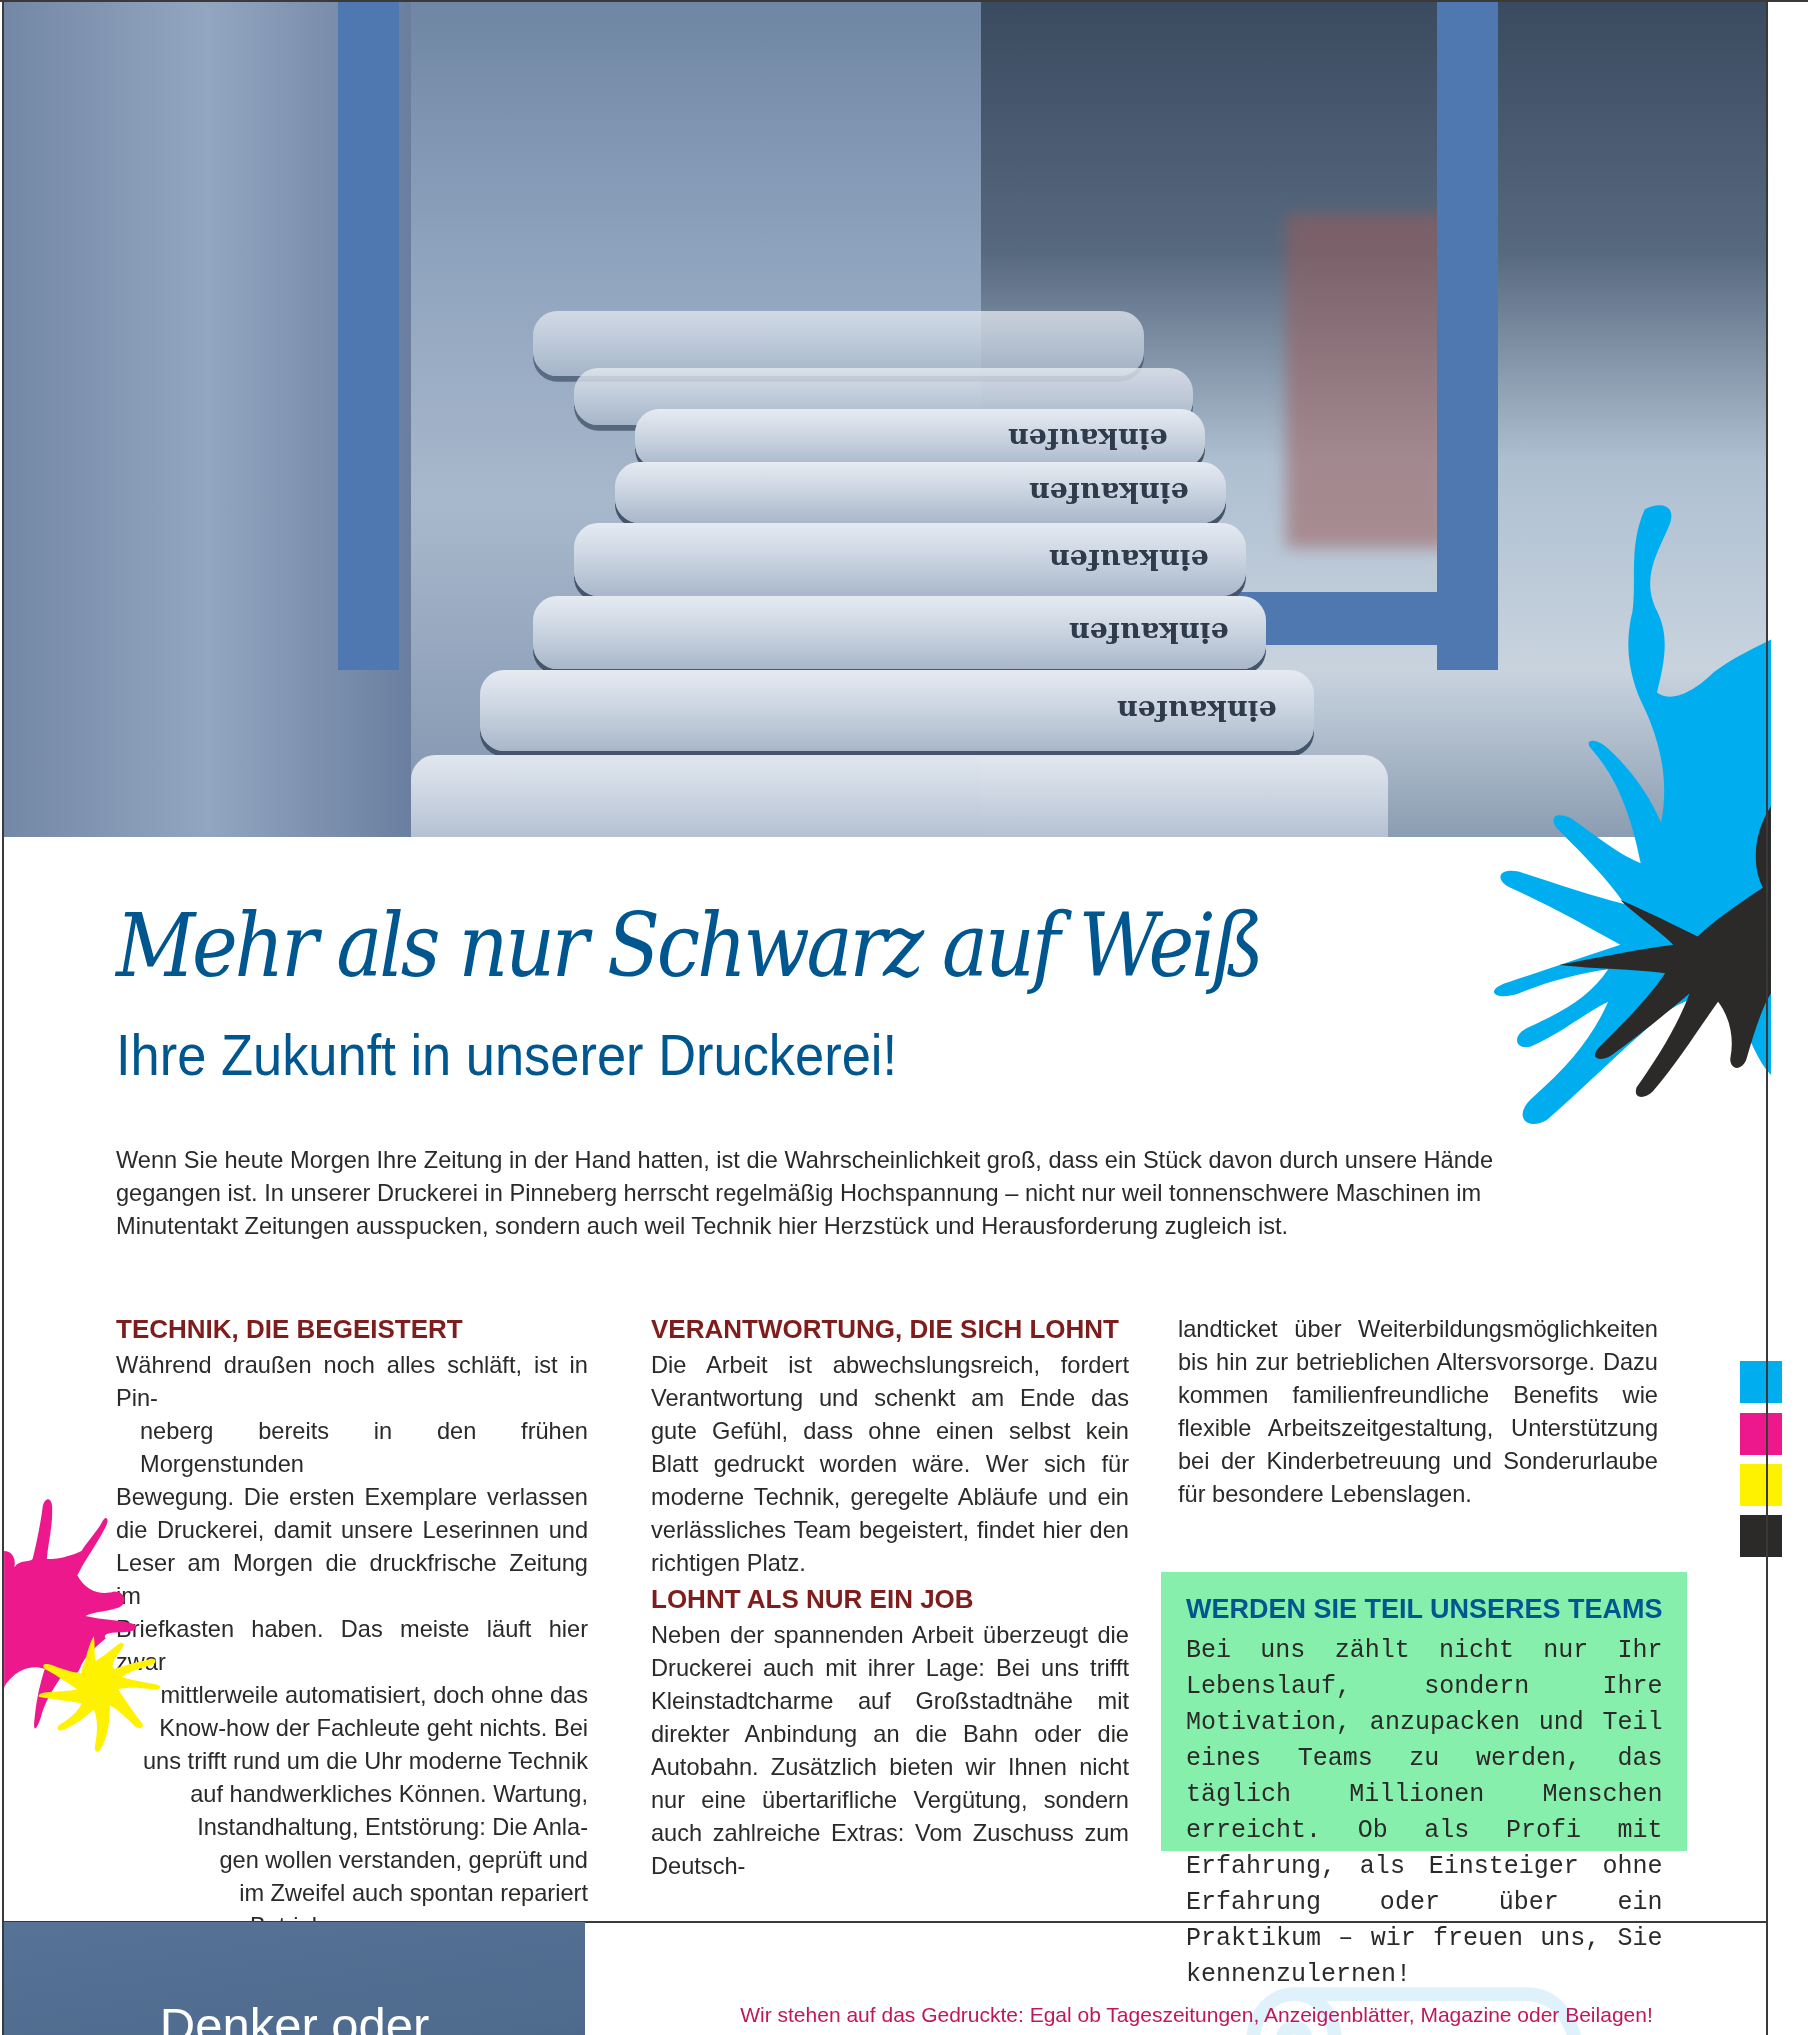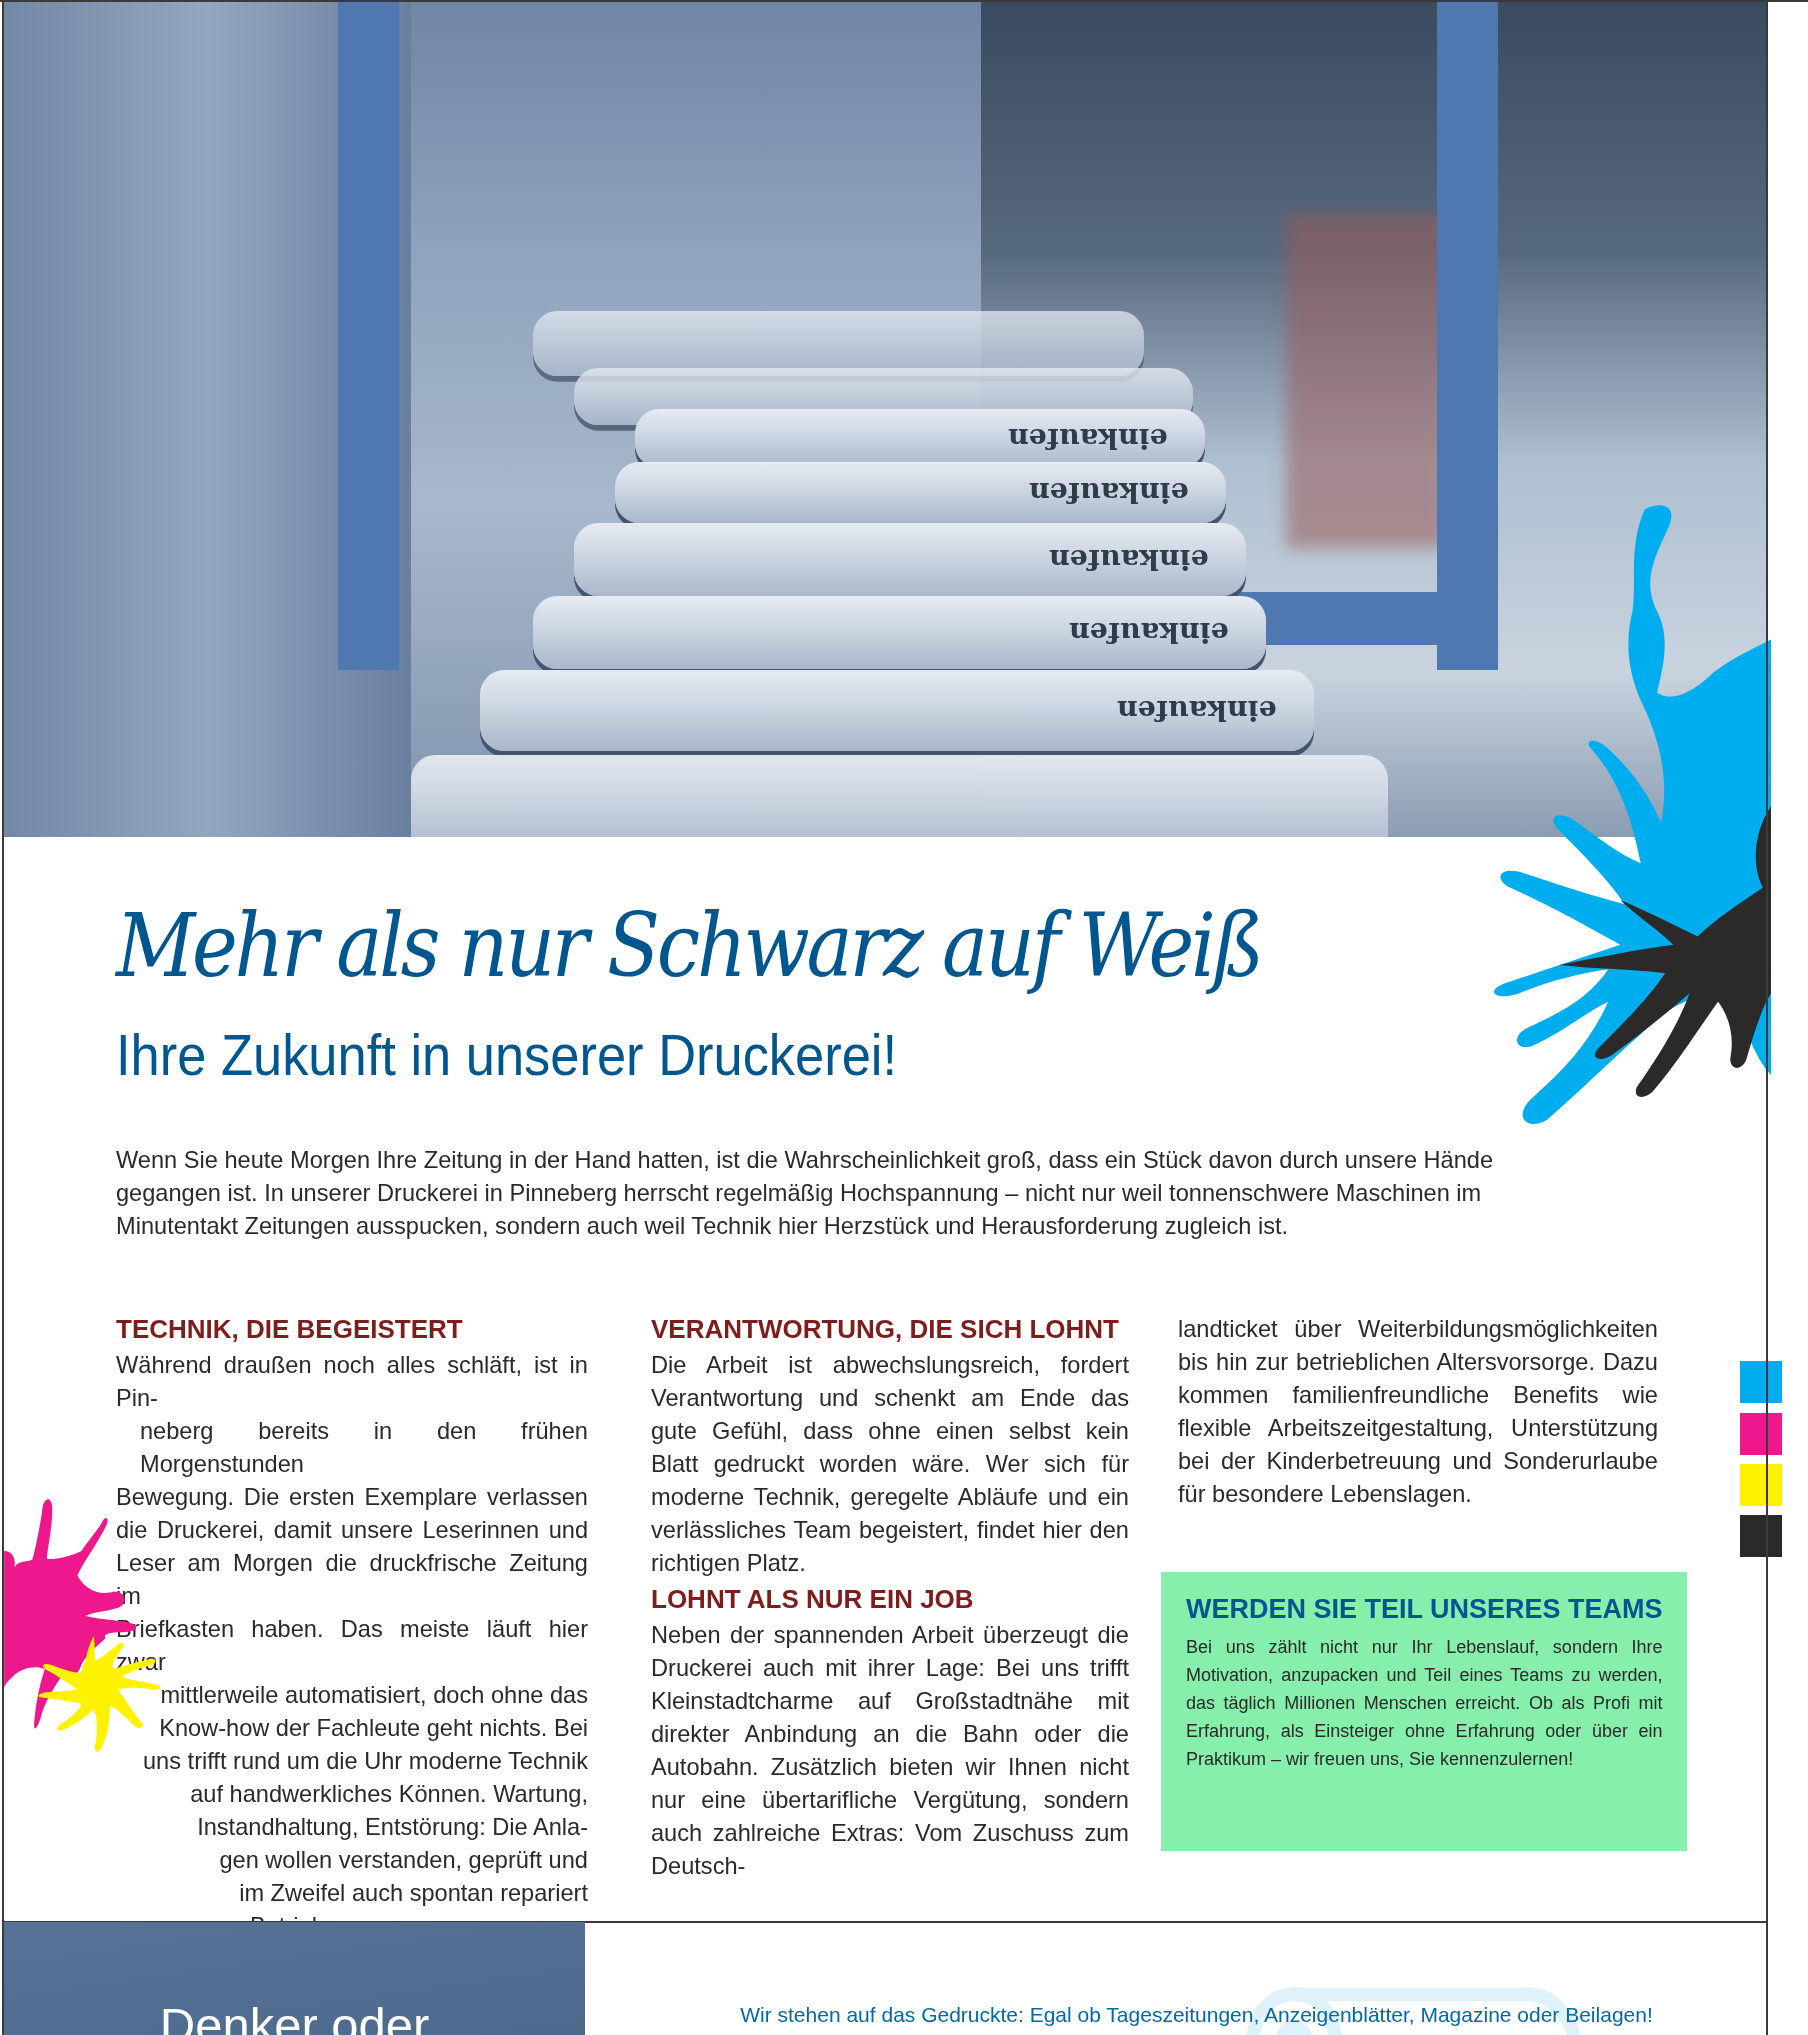--- a/index.html
+++ b/index.html
@@ -41,31 +41,31 @@
   .col { position: absolute; font-size: 23.6px; line-height: 33px; color: #2b2a29; }
   .col h3 { font-size: 26px; color: #7f1d1d; font-weight: bold; letter-spacing: 0; margin-bottom: 3.3px; white-space: nowrap; }
   .col p { text-align: justify; hyphens: manual; }
   .col1 { left: 116px; top: 1313px; width: 472px; }
   .col1 .shape-line { display: block; text-align: right; }
   .col2 { left: 651px; top: 1313px; width: 478px; }
   .col2b { left: 651px; top: 1583px; width: 478px; }
   .col3 { left: 1178px; top: 1313px; width: 480px; }
   .teambox { position: absolute; left: 1161px; top: 1572px; width: 526px; height: 279px; background: #86efac; padding: 22.4px 24.4px 0 25px; }
   .teambox h3 { font-size: 27px; color: #00568f; font-weight: bold; white-space: nowrap; margin-bottom: 8.1px; }
-  .teambox p { font-size: 18px; line-height: 28px; color: #2b2a29; text-align: justify; }
+  .teambox p { font-size: 25px; line-height: 36px; color: #2b2a29; text-align: justify; font-family: Liberation Mono, monospace; }
 
   .cmyk { position: absolute; left: 1740px; width: 42px; height: 42px; }
 
   
   .dark-panel { position: absolute; left: 4.1px; top: 1922px; width: 581px; height: 643px;
     background: linear-gradient(172deg, #567296 0%, #4e6a8d 25%, #3a4e69 52%, #2e3d52 72%, #283446 100%); }
 
   .roll-icon { position: absolute; left: 1237px; top: 1986px; }
 
-  .tagline { position: absolute; left: 716px; top: 2003px; width: 961px; text-align: center; font-size: 21px; color: #0369a1; white-space: nowrap; }
+  .tagline { position: absolute; left: 716px; top: 2003px; width: 961px; text-align: center; font-size: 21px; color: #be185d; white-space: nowrap; }
 </style>
 </head>
 <body>
 
 <div class="page">
 
   <div class="hero">
     <div class="wall-left"></div>
     <div class="bg-right"></div>
     <div class="red-machine"></div>

